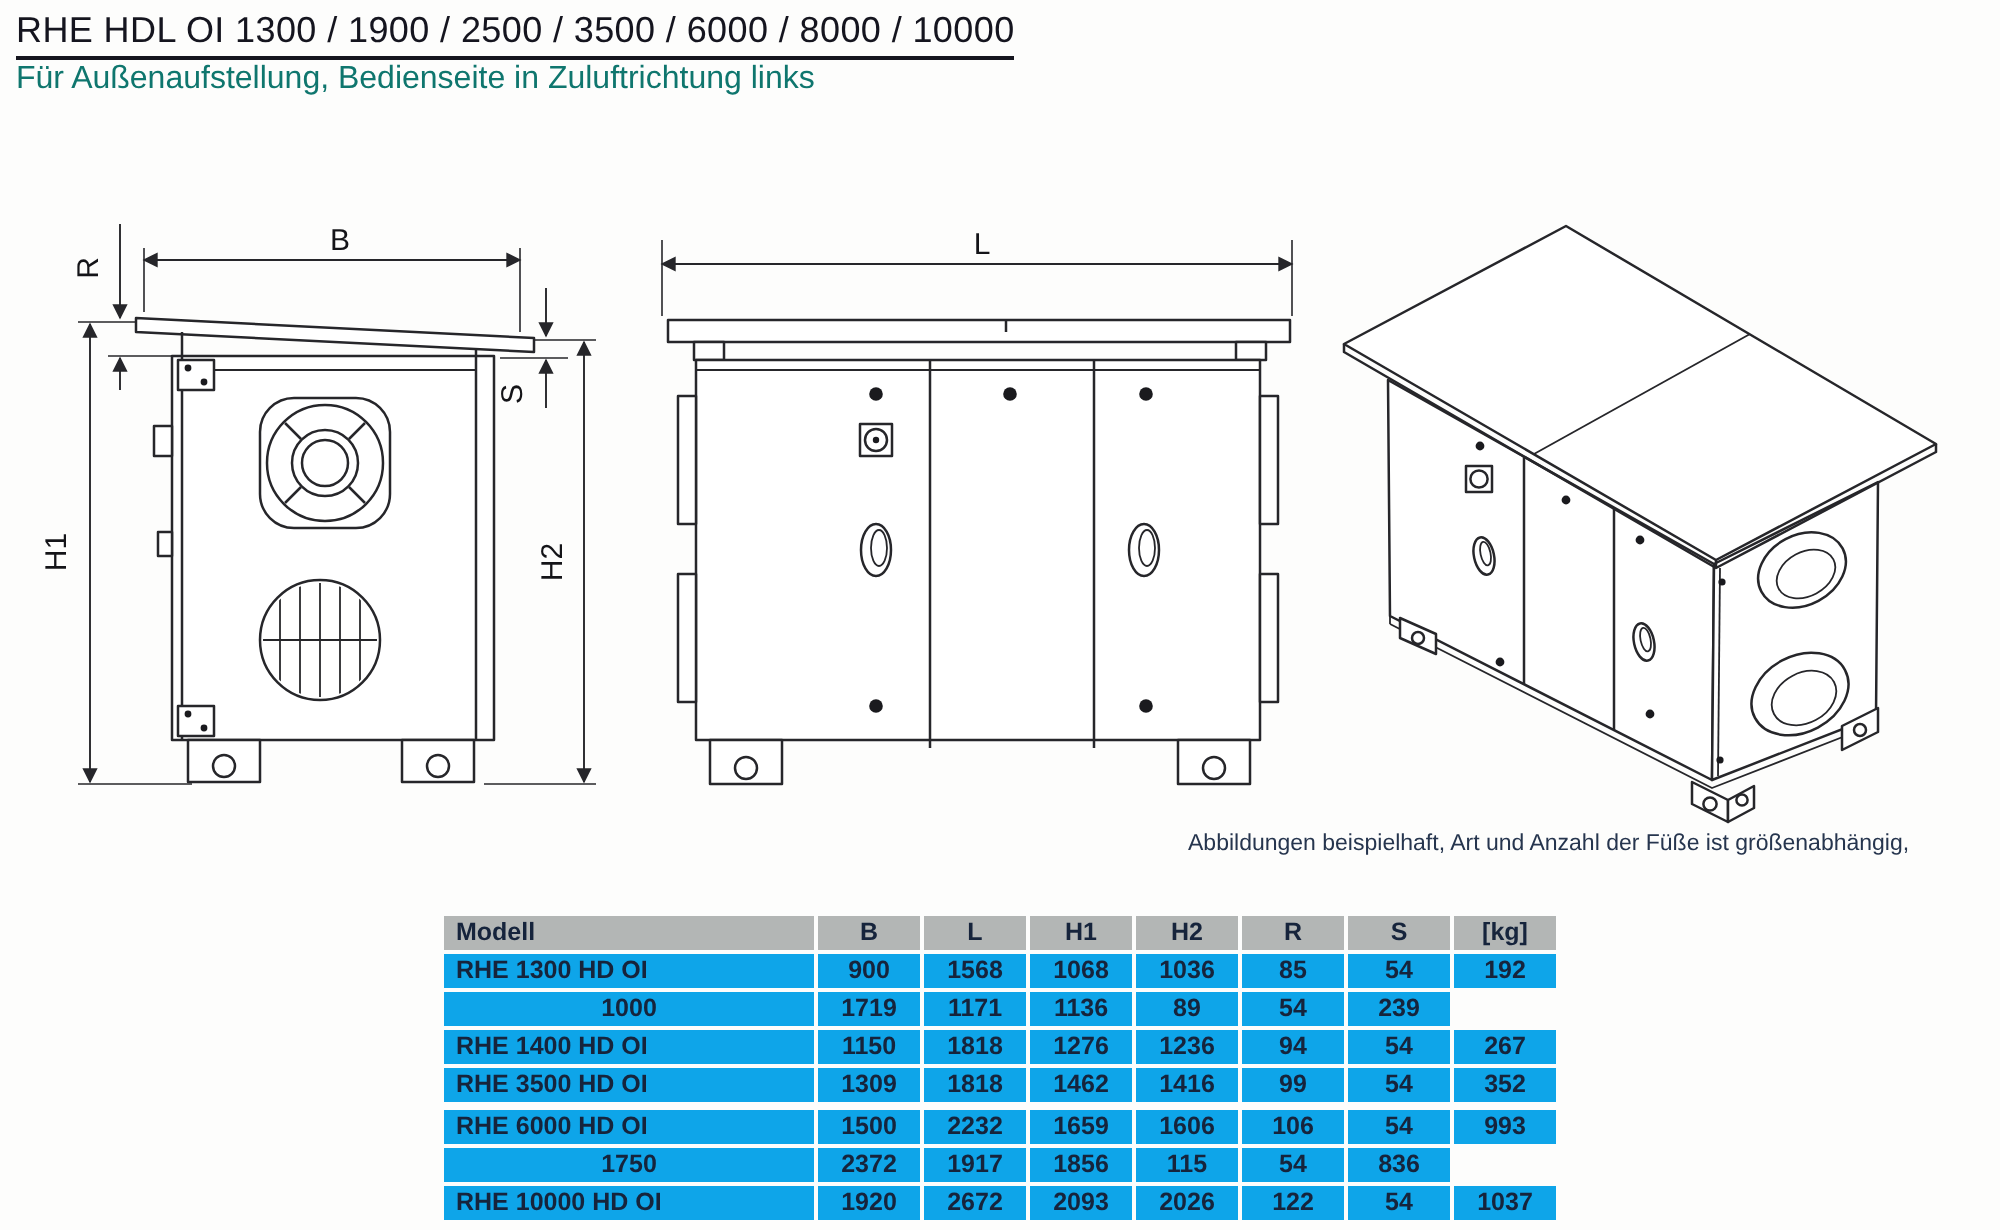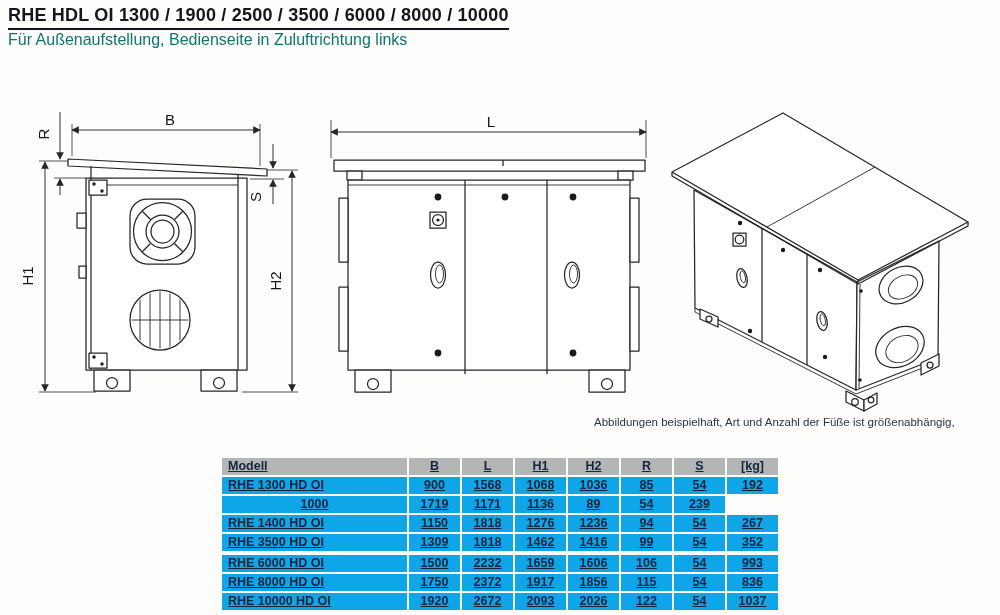--- a/index.html
+++ b/index.html
@@ -4,42 +4,42 @@
 <style>
   html,body{margin:0;padding:0;}
   body{
     width:1000px;height:615px;position:relative;background:#fdfdfc;
     font-family:"Liberation Sans",sans-serif;color:#16243c;overflow:hidden;
   }
   .abs{position:absolute;}
   
   .title{
     position:absolute;left:8px;top:5px;margin:0;
-    font-size:18px;font-weight:bold;color:#15151f;letter-spacing:.2px;
+    font-size:18px;font-weight:normal;color:#15151f;letter-spacing:.2px;
     display:inline-block;border-bottom:2px solid #15151f;padding-bottom:2px;
   }
   .subtitle{
     position:absolute;left:8px;top:31px;margin:0;
     font-size:16px;font-weight:normal;color:#0f766e;
   }
   
   svg text{font-family:"Liberation Sans",sans-serif;font-size:15px;fill:#141418;}
   g.dim line{stroke:#26262a;stroke-width:.95;fill:none;}
   g.dim line.ext{stroke-width:.8;}
   g.art{fill:#ffffff;stroke:#26262a;stroke-width:1.25;stroke-linejoin:round;}
   g.art line{fill:none;}
   .lt{stroke-width:.9;}
   .dot{fill:#1a1a1e;stroke:none;}
   
   .note{
     position:absolute;left:594px;top:415px;width:400px;
     font-size:11.5px;line-height:15px;color:#26354e;
   }
   
-  .dimtable{position:absolute;left:222px;top:458px;width:556px;text-decoration:underline;}
+  .dimtable{position:absolute;left:222px;top:458px;width:556px;}
   .trow{display:grid;grid-template-columns:185px repeat(7,51px);column-gap:2px;margin-top:2px;}
   .trow:first-child{margin-top:0;}
   .trow.groupgap{margin-top:4px;}
   .th,.td{
     height:17px;line-height:17px;font-size:12.5px;font-weight:bold;
     color:#16243c;text-align:center;overflow:hidden;white-space:nowrap;
   }
   .th{background:#b3b6b5;}
   .td{background:#0ea5e9;}
   .cmodel{text-align:left;padding-left:6px;}
@@ -316,21 +316,20 @@
     <div class="td cmodel">RHE 6000 HD OI</div>
     <div class="td">1500</div>
     <div class="td">2232</div>
     <div class="td">1659</div>
     <div class="td">1606</div>
     <div class="td">106</div>
     <div class="td">54</div>
     <div class="td">993</div>
   </div>
   <div class="trow">
-    <div class="td cmodel">RHE 8000 HD OI</div>
     <div class="td">1750</div>
     <div class="td">2372</div>
     <div class="td">1917</div>
     <div class="td">1856</div>
     <div class="td">115</div>
     <div class="td">54</div>
     <div class="td">836</div>
   </div>
   <div class="trow">
     <div class="td cmodel">RHE 10000 HD OI</div>

